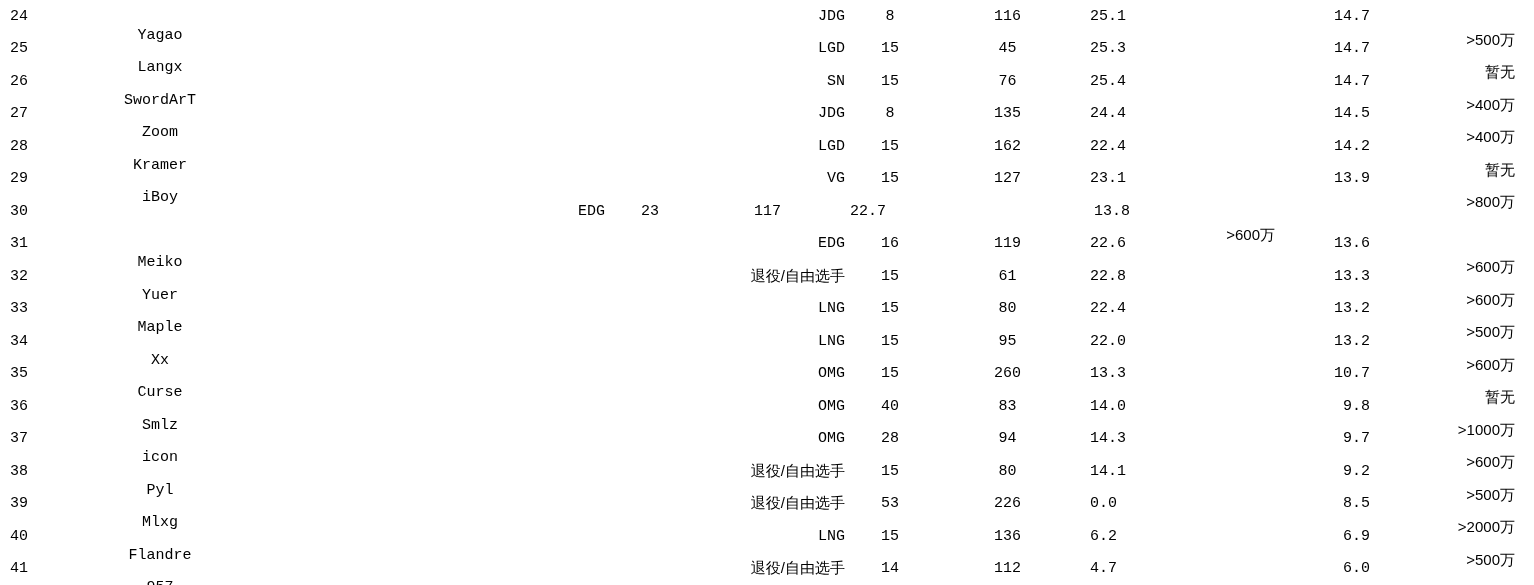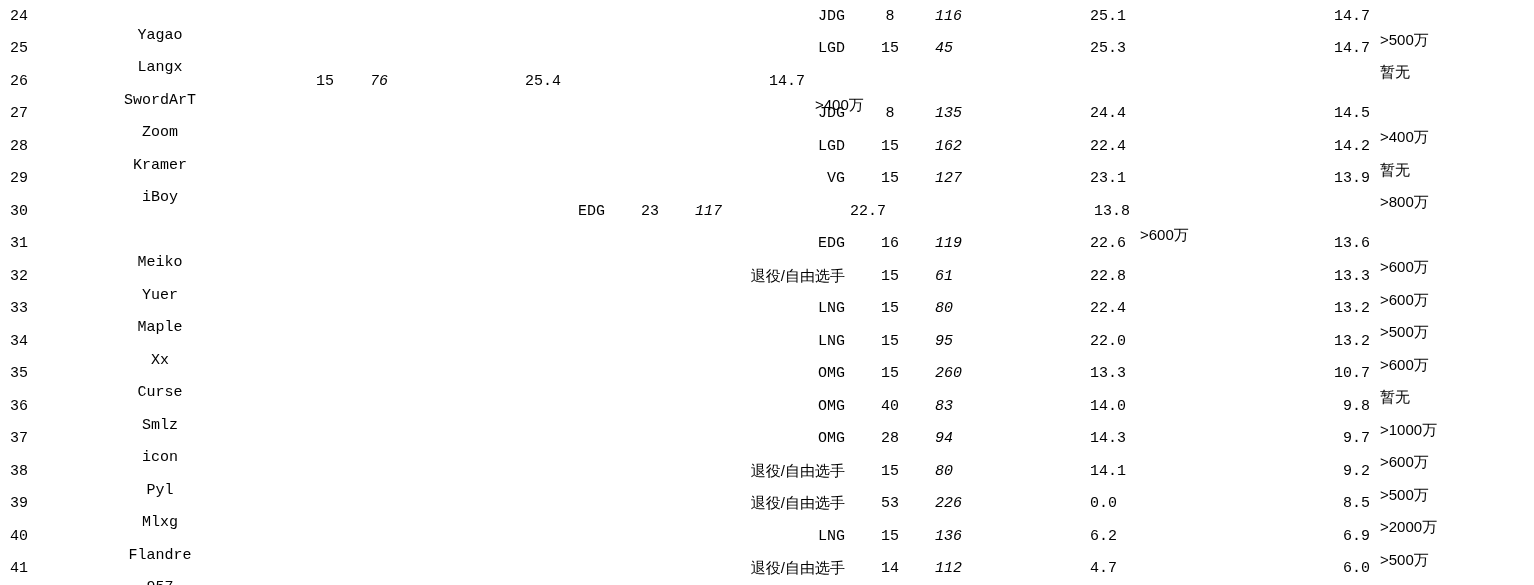--- a/index.html
+++ b/index.html
@@ -39,37 +39,36 @@
       width: 565px;
       text-align: right;
       padding-left: 0px;
     }
     .col-c4 {
       width: 90px;
       text-align: center;
     }
     .col-c5 {
       width: 155px;
-      text-align: left;
+      text-align: center;
       padding-right: 10px;
-      font-style: italic;
     }
     .col-c6 {
       width: 145px;
       text-align: left;
       padding-right: 10px;
     }
     .col-c7 {
       width: 145px;
       text-align: right;
       padding-right: 10px;
     }
     .col-c8 {
       width: 150px;
-      text-align: left;
+      text-align: right;
       padding-right: 15px;
       margin-top: 48px;
     }
     .cjk {
       font-family: "Microsoft YaHei", "SimSun", sans-serif;
     }
   </style>
 </head>
 <body>
 
@@ -90,20 +89,21 @@
       <div class="col-team">LGD</div>
       <div class="col-c4">15</div>
       <div class="col-c5">45</div>
       <div class="col-c6">25.3</div>
       <div class="col-c7">14.7</div>
       <div class="col-c8 cjk">暂无</div>
     </div>
     <div class="row">
       <div class="col-rank">26</div>
       <div class="col-player">SwordArT</div>
+      <div class="col-team">SN</div>
       <div class="col-c4">15</div>
       <div class="col-c5">76</div>
       <div class="col-c6">25.4</div>
       <div class="col-c7">14.7</div>
       <div class="col-c8 cjk">&gt;400万</div>
     </div>
     <div class="row">
       <div class="col-rank">27</div>
       <div class="col-player">Zoom</div>
       <div class="col-team">JDG</div>

